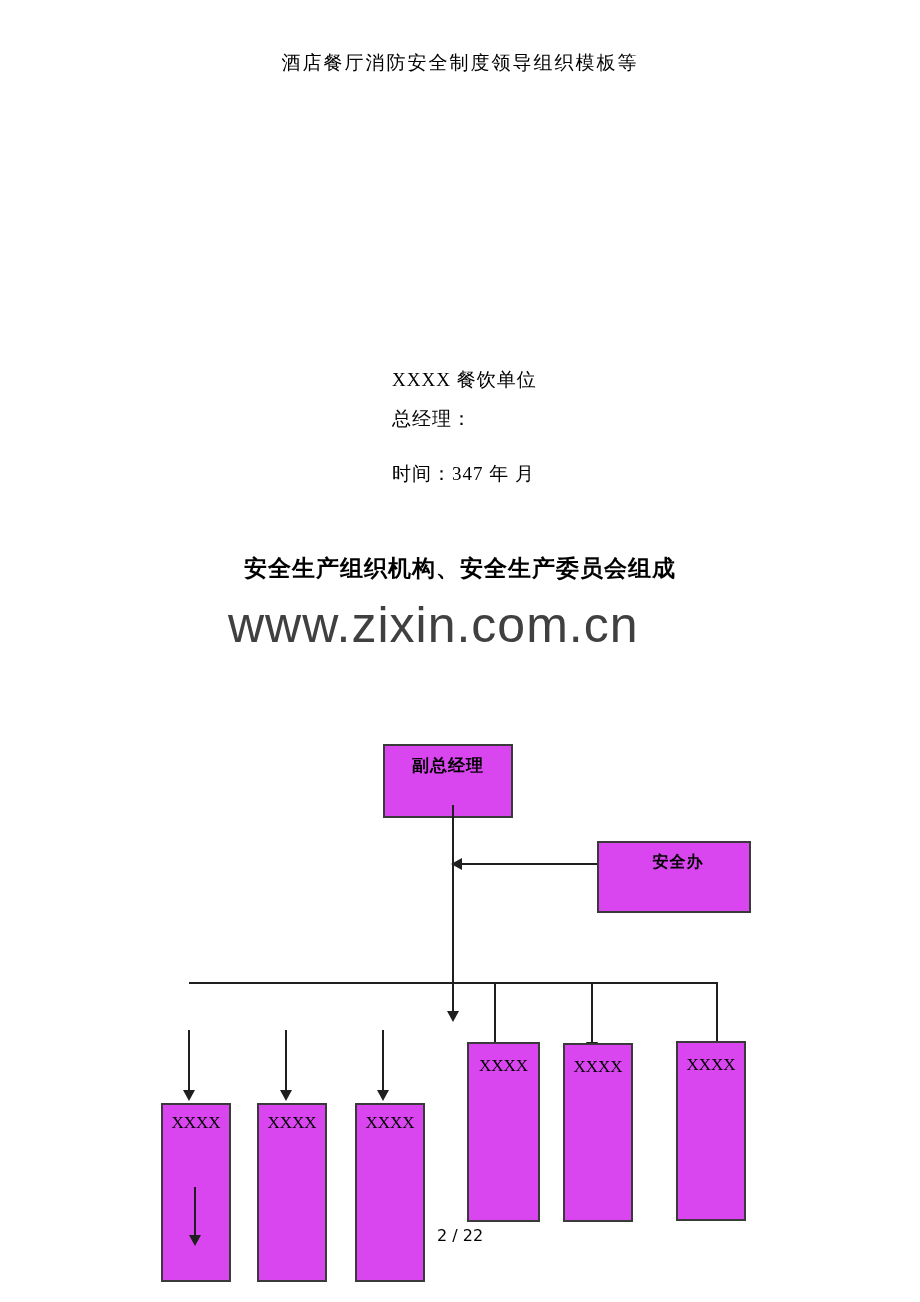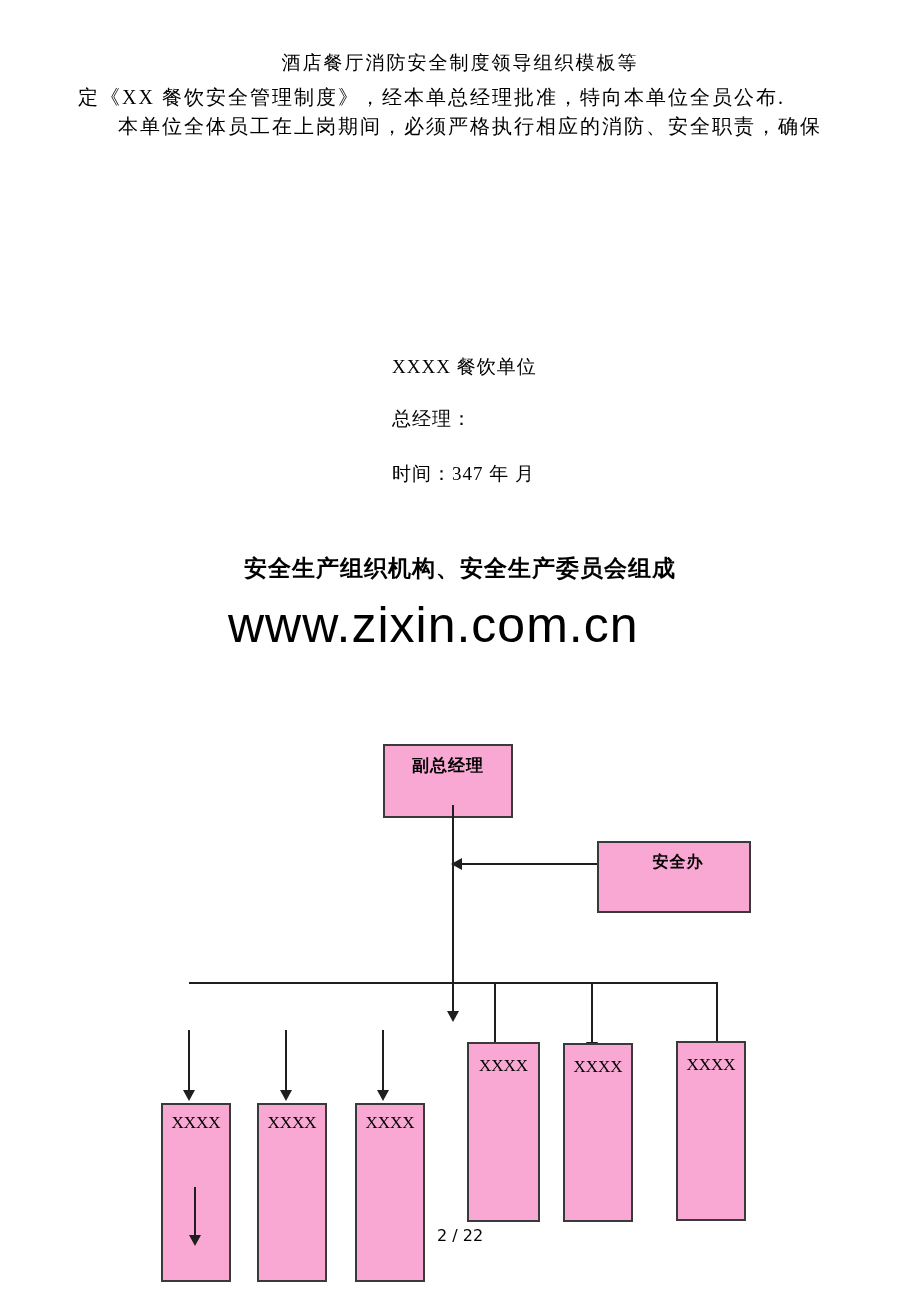--- a/index.html
+++ b/index.html
@@ -22,21 +22,21 @@
   }
   .para-line {
     font-size: 20px; letter-spacing: 2px;
     white-space: nowrap;
   }
   .para-1 { left: 78px;  top: 84px; }
   .para-2 { left: 118px; top: 113px; }
   .para-3 { left: 78px;  top: 142px; }
 
   .sig-line { left: 392px; font-size: 19px; letter-spacing: 1px; white-space: nowrap; }
-  .sig-1 { top: 354px; }
+  .sig-1 { top: 367px; }
   .sig-2 { top: 406px; }
   .sig-3 { top: 461px; }
 
   .section-heading {
     top: 553px; left: 0; width: 920px;
     text-align: center;
     font-family: "Liberation Sans", "DejaVu Sans", sans-serif;
     font-weight: bold; font-size: 23px; letter-spacing: 1px;
     white-space: nowrap;
   }
@@ -52,21 +52,21 @@
     left: 78px; top: 654px;
     font-family: "Liberation Sans", "DejaVu Sans", sans-serif;
     font-weight: bold; font-size: 17px; letter-spacing: 1px;
     white-space: nowrap;
   }
 
   
   .chart-box {
     box-sizing: border-box;
     border: 2px solid #3a3a3a;
-    background: #f9a8d4;
+    background: #d946ef;
     text-align: center;
   }
   .box-label { display: block; white-space: nowrap; }
   .deputy-box  { left: 383px; top: 744px;  width: 130px; height: 74px; }
   .deputy-box .box-label  { margin-top: 8px;  font-size: 17px; font-weight: bold; letter-spacing: 1px; }
   .safety-box  { left: 597px; top: 841px;  width: 154px; height: 72px; }
   .safety-box .box-label  { margin-top: 9px;  font-size: 16px; font-weight: bold; letter-spacing: 1px; margin-left: 8px; }
 
   .lbox, .rbox { font-size: 17px; }
   .lbox .box-label { margin-top: 8px; }
@@ -117,30 +117,28 @@
     white-space: nowrap;
   }
 </style>
 </head>
 <body>
 
 <div class="page">
 
   <div class="abs doc-title">酒店餐厅消防安全制度领导组织模板等</div>
 
-  <div class="abs para-line para-1">定《XX 餐饮安全管理制度》，经本单总经理批准，特向本单位全员公布.</div>
-  <div class="abs para-line para-2">本单位全体员工在上岗期间，必须严格执行相应的消防、安全职责，确保</div>
 
   <div class="abs sig-line sig-1">XXXX 餐饮单位</div>
   <div class="abs sig-line sig-2">总经理：</div>
   <div class="abs sig-line sig-3">时间：347 年  月</div>
 
   <div class="abs section-heading">安全生产组织机构、安全生产委员会组成</div>
 
-  <div class="abs watermark" style="color: #000000; text-align: right;">www.zixin.com.cn</div>
+  <div class="abs watermark" style="color: #404040; text-align: right;">www.zixin.com.cn</div>
 
 
   <div>
 
     <div class="abs chart-box deputy-box">
       <span class="box-label">副总经理</span>
     </div>
 
     <div class="abs chart-box safety-box">
       <span class="box-label">安全办</span>

